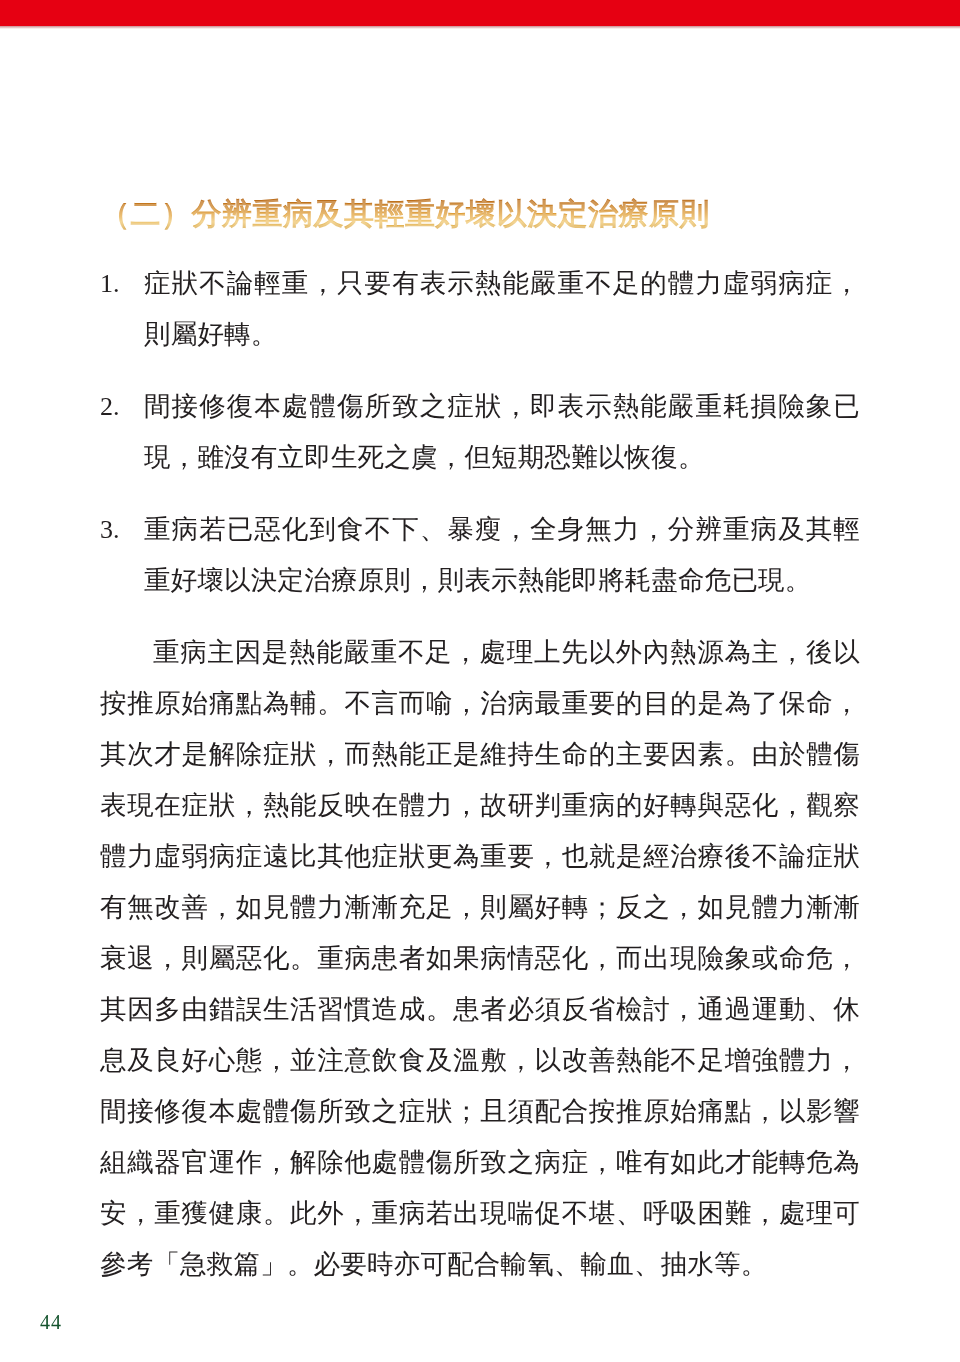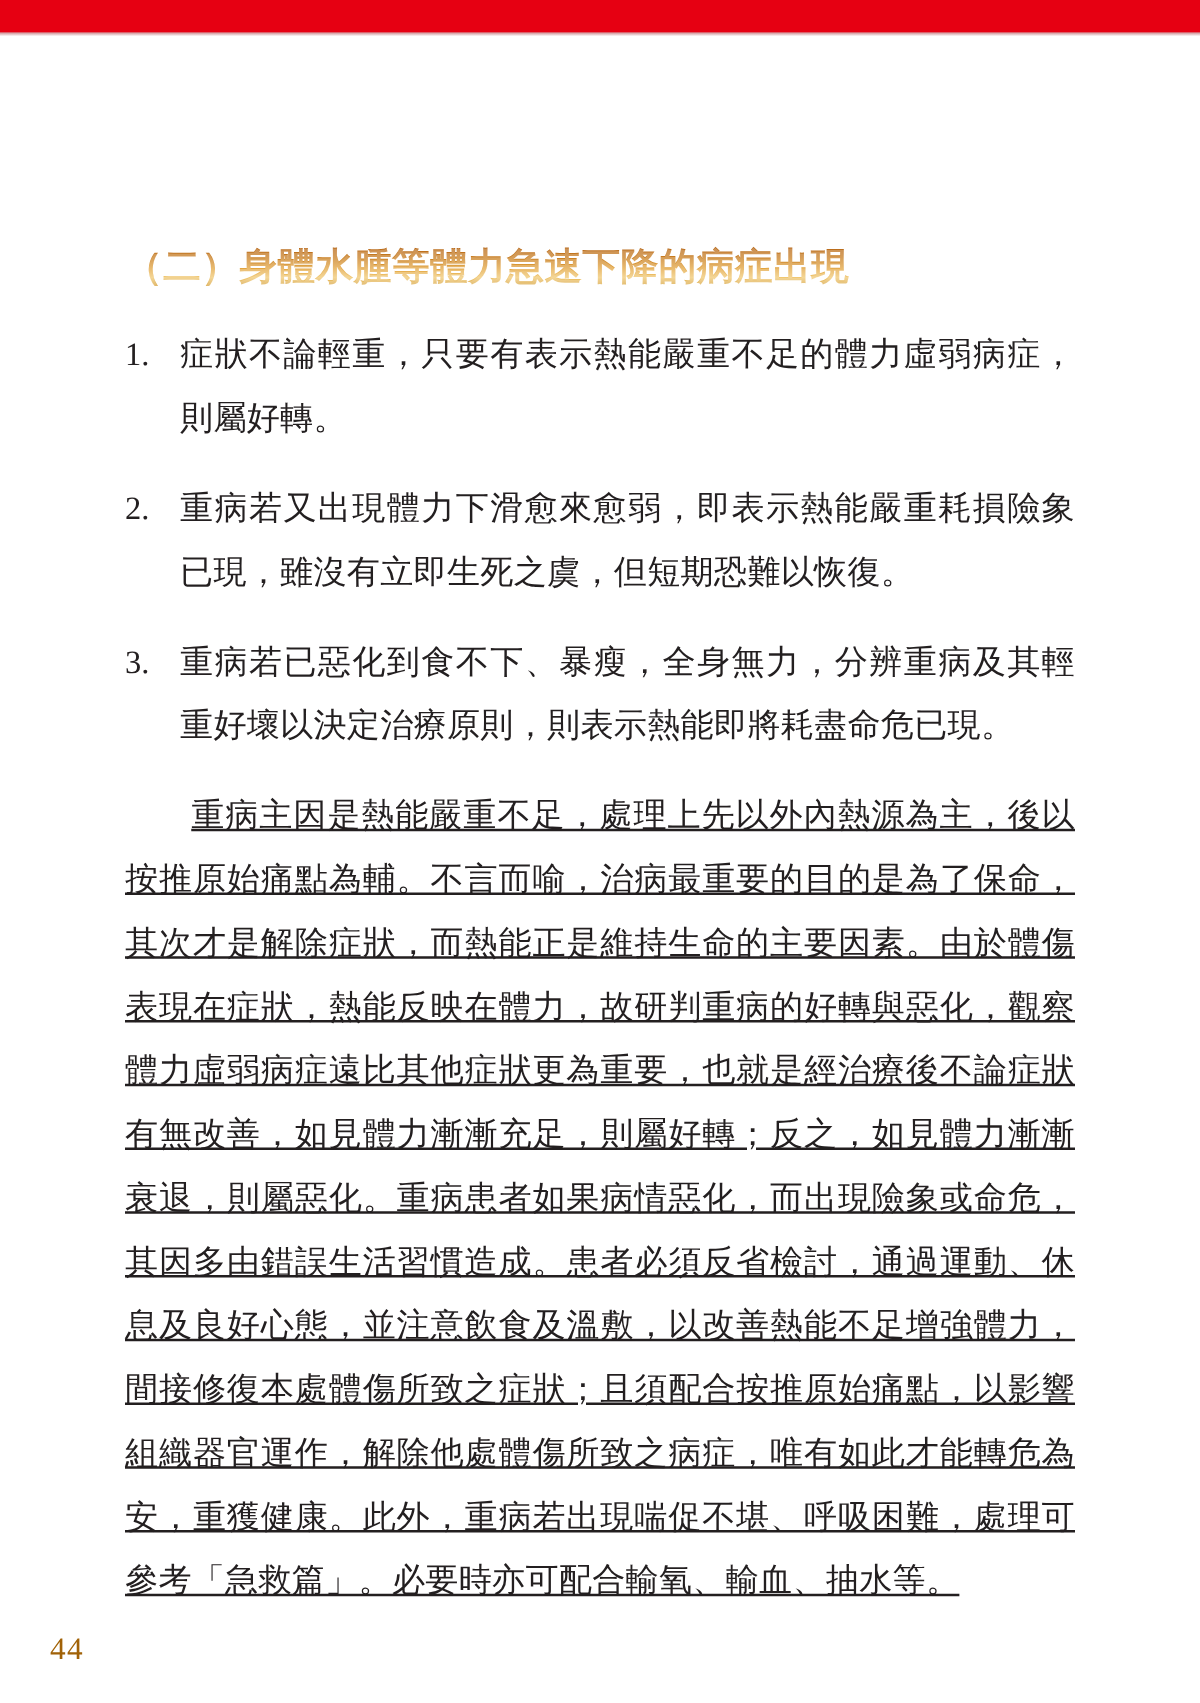--- a/index.html
+++ b/index.html
@@ -104,56 +104,55 @@
   
   .body-para {
     margin: 20px 0 0 0;
     font-size: 26.5px;
     line-height: 51px;
     color: #231f20;
     text-align: justify;
     text-justify: inter-character;
     text-indent: 53px;
     letter-spacing: 0.2px;
-    text-decoration: underline;
   }
 
   
   .folio {
     position: absolute;
     left: 40px;
     bottom: 28px;
-    font-size: 25px;
-    color: #a16207;
+    font-size: 20px;
+    color: #14532d;
     font-family: "Liberation Serif", "DejaVu Serif", serif;
     letter-spacing: 1px;
   }
 </style>
 </head>
 <body>
 
 <div class="page">
 
   <div class="top-band"></div>
   <div class="top-band-shadow"></div>
 
   <div class="content">
 
-    <h2 class="section-heading">（二）身體水腫等體力急速下降的病症出現</h2>
+    <h2 class="section-heading">（二）分辨重病及其輕重好壞以決定治療原則</h2>
 
     <ol class="num-list">
 
       <li class="num-item">
         <span class="num-marker">1.</span>
         <span class="num-text">症狀不論輕重，只要有表示熱能嚴重不足的體力虛弱病症，則屬好轉。</span>
       </li>
 
       <li class="num-item">
         <span class="num-marker">2.</span>
-        <span class="num-text">重病若又出現體力下滑愈來愈弱，即表示熱能嚴重耗損險象已現，雖沒有立即生死之虞，但短期恐難以恢復。</span>
+        <span class="num-text">間接修復本處體傷所致之症狀，即表示熱能嚴重耗損險象已現，雖沒有立即生死之虞，但短期恐難以恢復。</span>
       </li>
 
       <li class="num-item">
         <span class="num-marker">3.</span>
         <span class="num-text">重病若已惡化到食不下、暴瘦，全身無力，分辨重病及其輕重好壞以決定治療原則，則表示熱能即將耗盡命危已現。</span>
       </li>
 
     </ol>
 
     <p class="body-para">重病主因是熱能嚴重不足，處理上先以外內熱源為主，後以按推原始痛點為輔。不言而喻，治病最重要的目的是為了保命，其次才是解除症狀，而熱能正是維持生命的主要因素。由於體傷表現在症狀，熱能反映在體力，故研判重病的好轉與惡化，觀察體力虛弱病症遠比其他症狀更為重要，也就是經治療後不論症狀有無改善，如見體力漸漸充足，則屬好轉；反之，如見體力漸漸衰退，則屬惡化。重病患者如果病情惡化，而出現險象或命危，其因多由錯誤生活習慣造成。患者必須反省檢討，通過運動、休息及良好心態，並注意飲食及溫敷，以改善熱能不足增強體力，間接修復本處體傷所致之症狀；且須配合按推原始痛點，以影響組織器官運作，解除他處體傷所致之病症，唯有如此才能轉危為安，重獲健康。此外，重病若出現喘促不堪、呼吸困難，處理可參考「急救篇」。必要時亦可配合輸氧、輸血、抽水等。</p>

